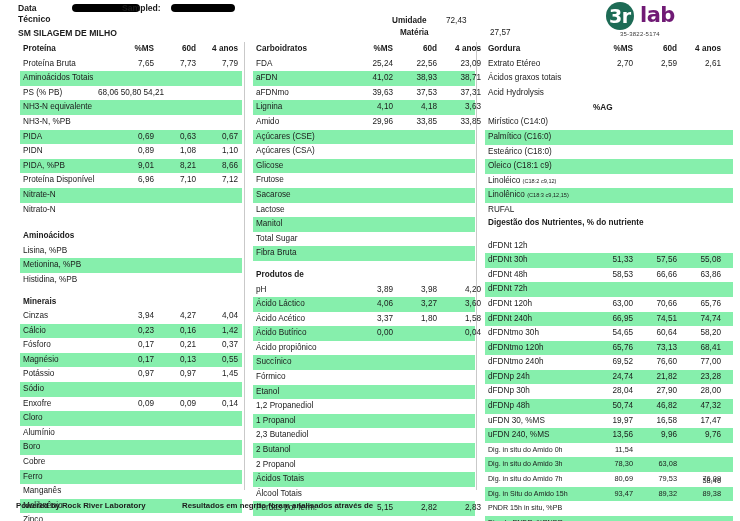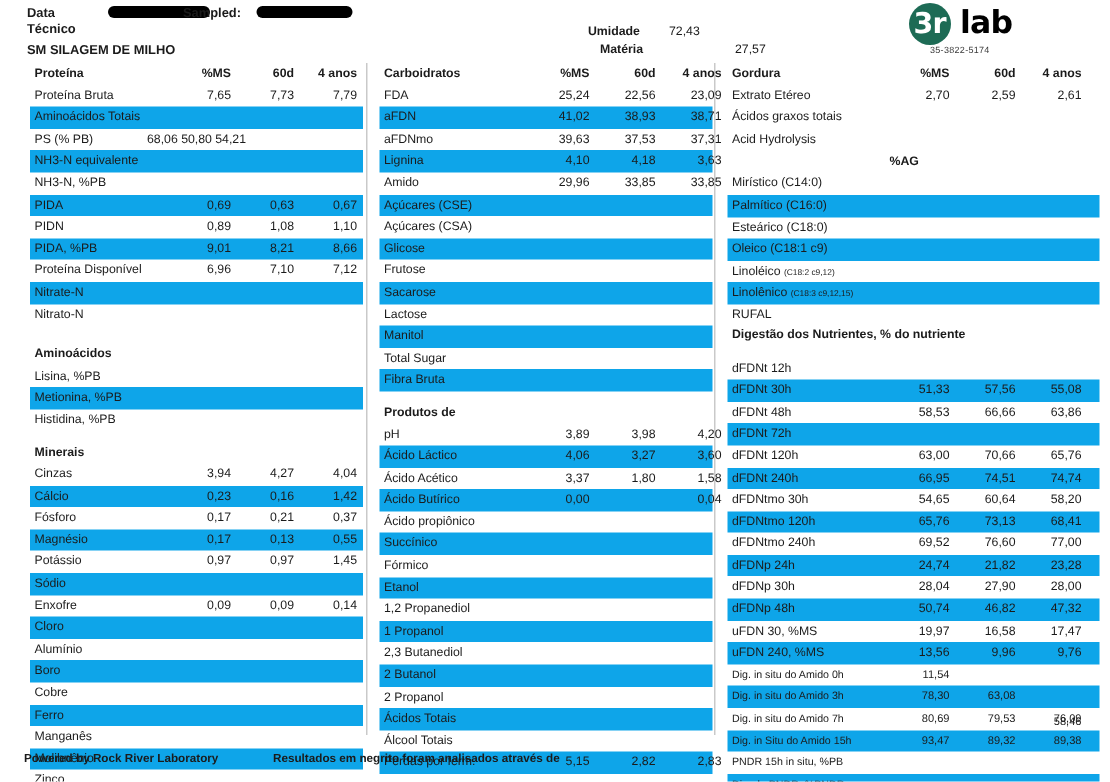--- a/index.html
+++ b/index.html
@@ -39,40 +39,40 @@
     border-radius:50%; background:#1d6b55;
   }
   .logo-3 {
     position:absolute; left:13px; top:3px;
     font-family:"DejaVu Sans", sans-serif;
     font-size:19px; font-weight:bold; color:#ffffff; letter-spacing:-0.5px;
   }
   .logo-lab {
     position:absolute; left:44px; top:1px;
     font-family:"DejaVu Sans", sans-serif;
-    font-size:21px; font-weight:bold; color:#000000; letter-spacing:-0.5px;
+    font-size:21px; font-weight:bold; color:#701a75; letter-spacing:-0.5px;
   }
   .logo-phone {
     position:absolute; left:24px; top:29px;
     font-size:6px; color:#3a3a3a; letter-spacing:0.2px;
   }
 
   
   .cols { position:absolute; left:4px; top:42px; width:660px; height:450px; }
   .col { position:absolute; top:0; }
   .col-1 { left:16px;  width:222px; }
   .col-2 { left:249px; width:222px; }
   .col-3 { left:481px; width:248px; }
   .divider { position:absolute; top:0; width:1px; height:448px; background:#c9c9c9; }
   .div-1 { left:240px; }
   .div-2 { left:472px; }
 
   
   .row { position:relative; height:14.6px; line-height:14.6px; white-space:nowrap; }
-  .row.shade { background:#0ea5e9; }
+  .row.shade { background:#86efac; }
   .row .lbl { position:absolute; left:3px; top:0; }
   .row .lbl.b { font-weight:bold; }
   .row .v1, .row .v2, .row .v3 { position:absolute; top:0; text-align:right; }
   .col-1 .v1 { left:96px;  width:38px; }
   .col-1 .v2 { left:138px; width:38px; }
   .col-1 .v3 { left:180px; width:38px; }
   .col-2 .v1 { left:100px; width:40px; }
   .col-2 .v2 { left:144px; width:40px; }
   .col-2 .v3 { left:188px; width:40px; }
   .col-3 .v1 { left:108px; width:40px; }

